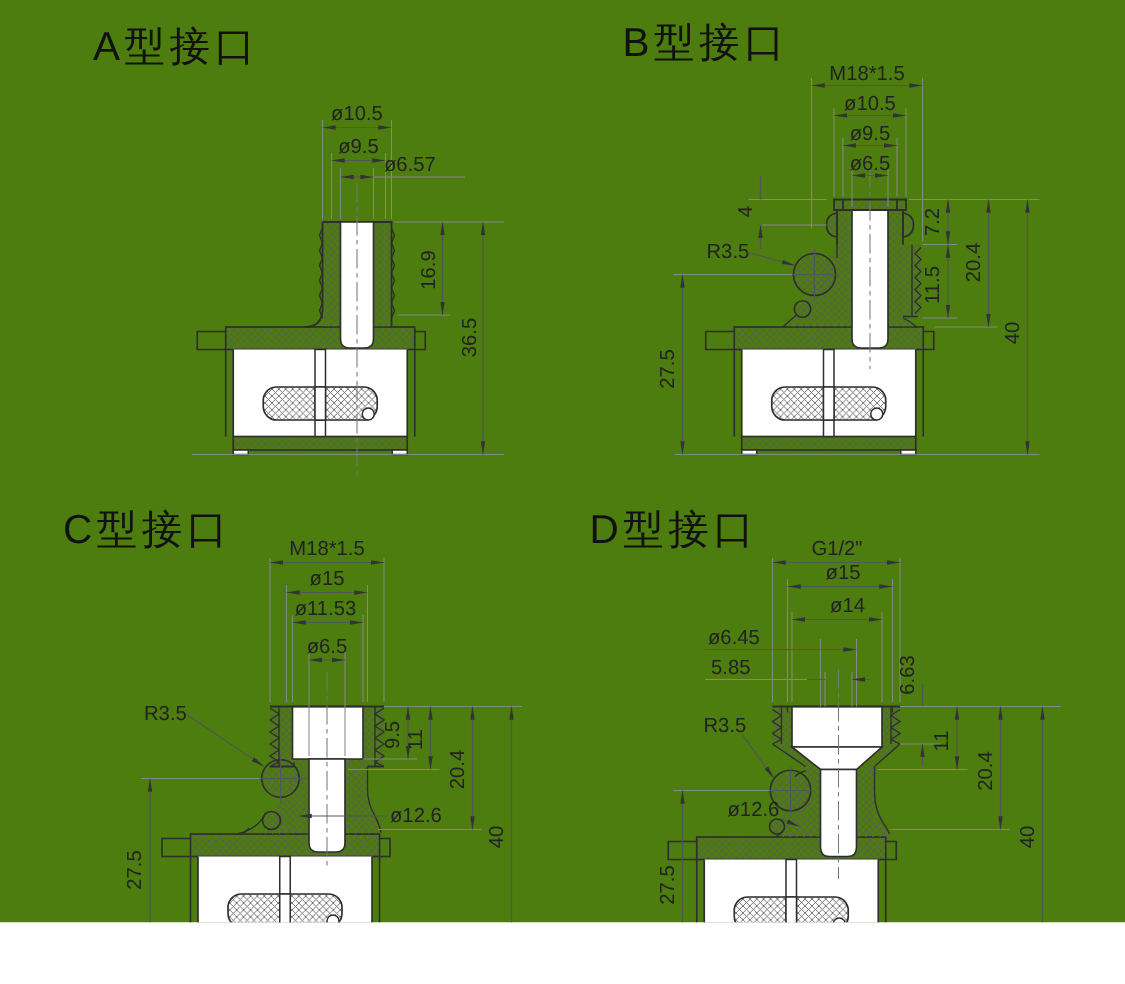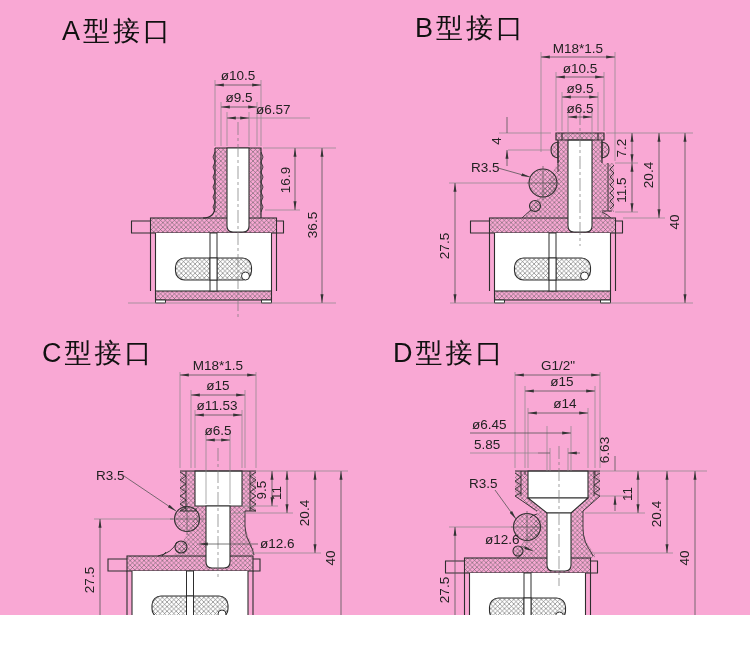--- a/index.html
+++ b/index.html
@@ -1,16 +1,16 @@
 <!DOCTYPE html>
 <html><head>
 <meta charset="utf-8">
 <style>
   html,body{margin:0;padding:0;background:#fff;}
-  #sheet{position:relative;width:750px;height:615px;background:#f9a8d4;overflow:hidden;}
+  #sheet{position:relative;width:750px;height:615px;background:#4d7c0f;overflow:hidden;}
   .panel{position:absolute;}
   .t{font-family:"Liberation Sans",sans-serif;font-size:13.5px;fill:#222;}
   .title{font-family:"Liberation Sans",sans-serif;font-size:27px;fill:#111;letter-spacing:3px;}
   .o{stroke:#2e2e2e;stroke-width:1.2;fill:none;}
   .o2{stroke:#2e2e2e;stroke-width:0.9;fill:none;}
   .ext{stroke:#888;stroke-width:0.7;fill:none;}
   .cx{stroke:#555;stroke-width:0.7;fill:none;}
   .dim{stroke:#555;stroke-width:0.8;fill:none;}
   .dime{stroke:#555;stroke-width:0.8;fill:none;}
   .cl{stroke:#777;stroke-width:0.7;stroke-dasharray:13 3 3 3;fill:none;}

